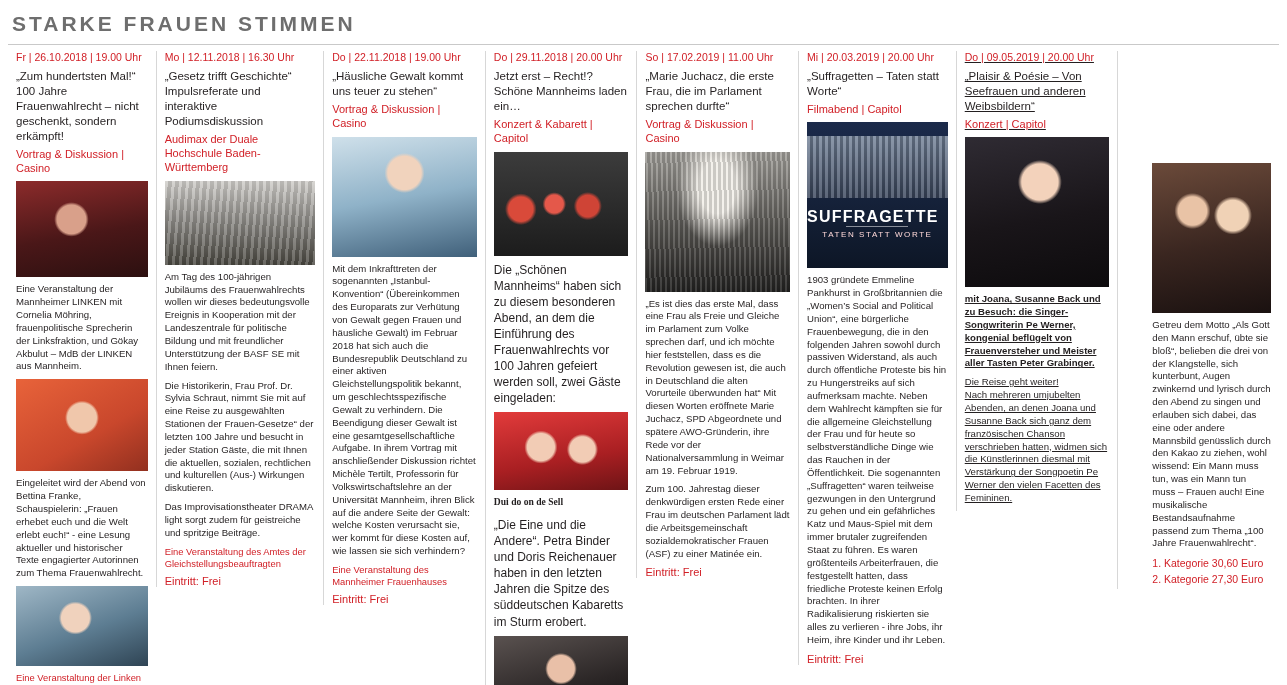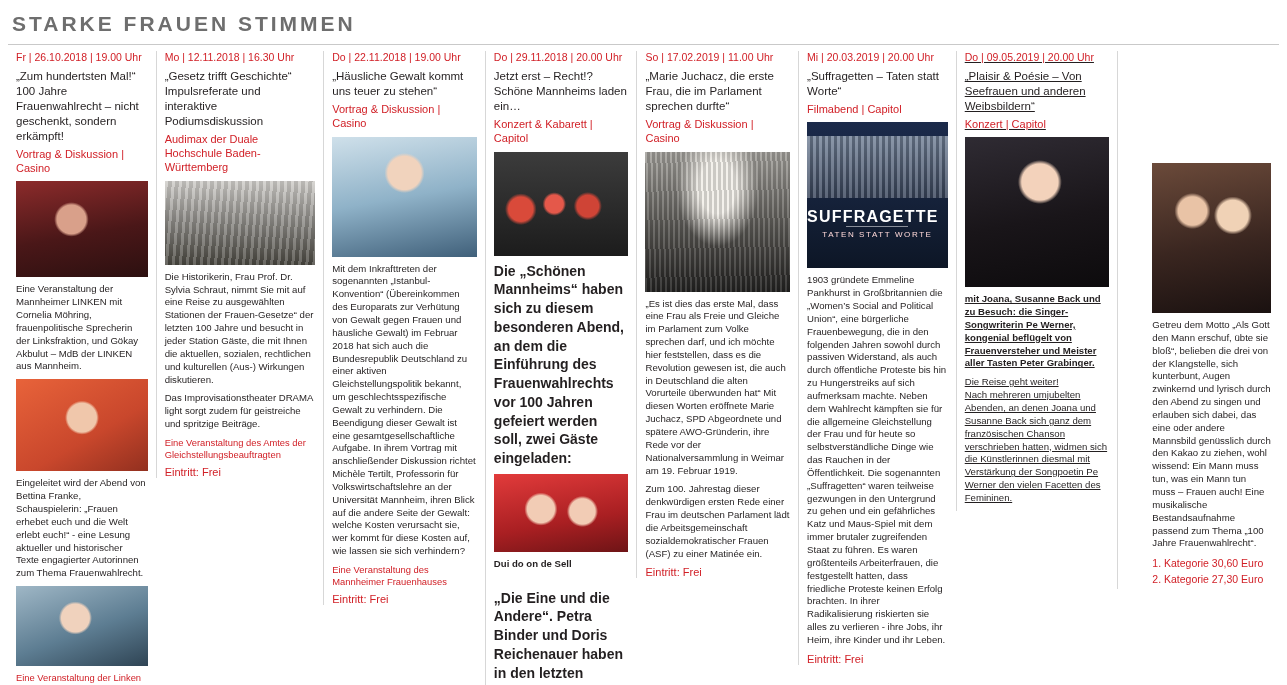--- a/index.html
+++ b/index.html
@@ -92,24 +92,23 @@
     font-size: 10.5px;
     line-height: 1.35;
     margin-bottom: 2px;
   }
   .entry {
     color: #d12027;
     font-size: 11px;
     margin-top: 2px;
   }
   .caption {
-    font-size: 14px;
+    font-size: 12px;
     line-height: 1.34;
     margin-bottom: 6px;
-    font-weight: bold;
   }
 
   
   .ph {
     width: 100%;
     display: block;
   }
   .ph-portrait-red {
     height: 96px;
     background:
@@ -249,20 +248,21 @@
     </div>
 
     <div class="col col-2">
       <div class="date">Mo | 12.11.2018 | 16.30  Uhr</div>
       <div class="title" style="white-space:pre-line;">„Gesetz trifft Geschichte“
 Impulsreferate und interaktive Podiumsdiskussion</div>
       <div class="venue" style="white-space:pre-line;">Audimax der Duale Hochschule Baden-Württemberg</div>
       <div class="photo">
           <span class="ph ph-suffragette-bw"></span>
         </div>
+      <div class="body-text">Am Tag des 100-jährigen Jubiläums des Frauenwahlrechts wollen wir dieses bedeutungsvolle Ereignis in Kooperation mit der Landeszentrale für politische Bildung und mit freundlicher Unterstützung der BASF SE mit Ihnen feiern.</div>
       <div class="body-text">Die Historikerin, Frau Prof. Dr. Sylvia Schraut, nimmt Sie mit auf eine Reise zu ausgewählten Stationen der Frauen-Gesetze“ der letzten 100 Jahre und besucht in jeder Station Gäste, die mit Ihnen die aktuellen, sozialen, rechtlichen und kulturellen (Aus-) Wirkungen diskutieren.</div>
       <div class="body-text">Das Improvisationstheater DRAMA light sorgt zudem für geistreiche und spritzige Beiträge.</div>
       <div class="org-note">Eine Veranstaltung des Amtes der Gleichstellungsbeauftragten</div>
       <div class="entry">Eintritt: Frei</div>
     </div>
 
     <div class="col col-3">
       <div class="date">Do | 22.11.2018 | 19.00 Uhr</div>
       <div class="title" style="white-space:pre-line;">„Häusliche Gewalt kommt uns teuer zu stehen“</div>
       <div class="venue" style="white-space:pre-line;">Vortrag &amp; Diskussion | Casino</div>
@@ -278,21 +278,21 @@
       <div class="date">Do | 29.11.2018 | 20.00 Uhr</div>
       <div class="title" style="white-space:pre-line;">Jetzt erst – Recht!? Schöne Mannheims laden ein…</div>
       <div class="venue" style="white-space:pre-line;">Konzert &amp; Kabarett | Capitol</div>
       <div class="photo">
           <span class="ph ph-concert-red"></span>
         </div>
       <div class="caption">Die „Schönen Mannheims“ haben sich zu diesem besonderen Abend, an dem die Einführung des Frauenwahlrechts vor 100 Jahren gefeiert werden soll, zwei Gäste eingeladen:</div>
       <div class="photo">
           <span class="ph ph-duo-red"></span>
         </div>
-      <div class="body-text" style="font-weight:bold;margin-bottom:18px;">Dui do on de Sell</div>
+      <div class="body-text" style="font-weight:bold;margin-bottom:8px;font-family:Liberation Serif, serif;">Dui do on de Sell</div>
       <div class="caption">„Die Eine und die Andere“. Petra Binder und Doris Reichenauer haben in den letzten Jahren die Spitze des süddeutschen Kabaretts im Sturm erobert.</div>
       <div class="photo">
           <span class="ph ph-clown-dark"></span>
         </div>
       <div class="body-text" style="font-weight:normal;margin-bottom:15px;padding-left:42px;">Rosemie Warth</div>
       <div class="caption">Clownin, Komikerin oder Verzauberin? Für sie gibt es keine Schublade!</div>
       <div class="price">1. Kategorie 29,50 Euro</div>
 
     </div>
 

